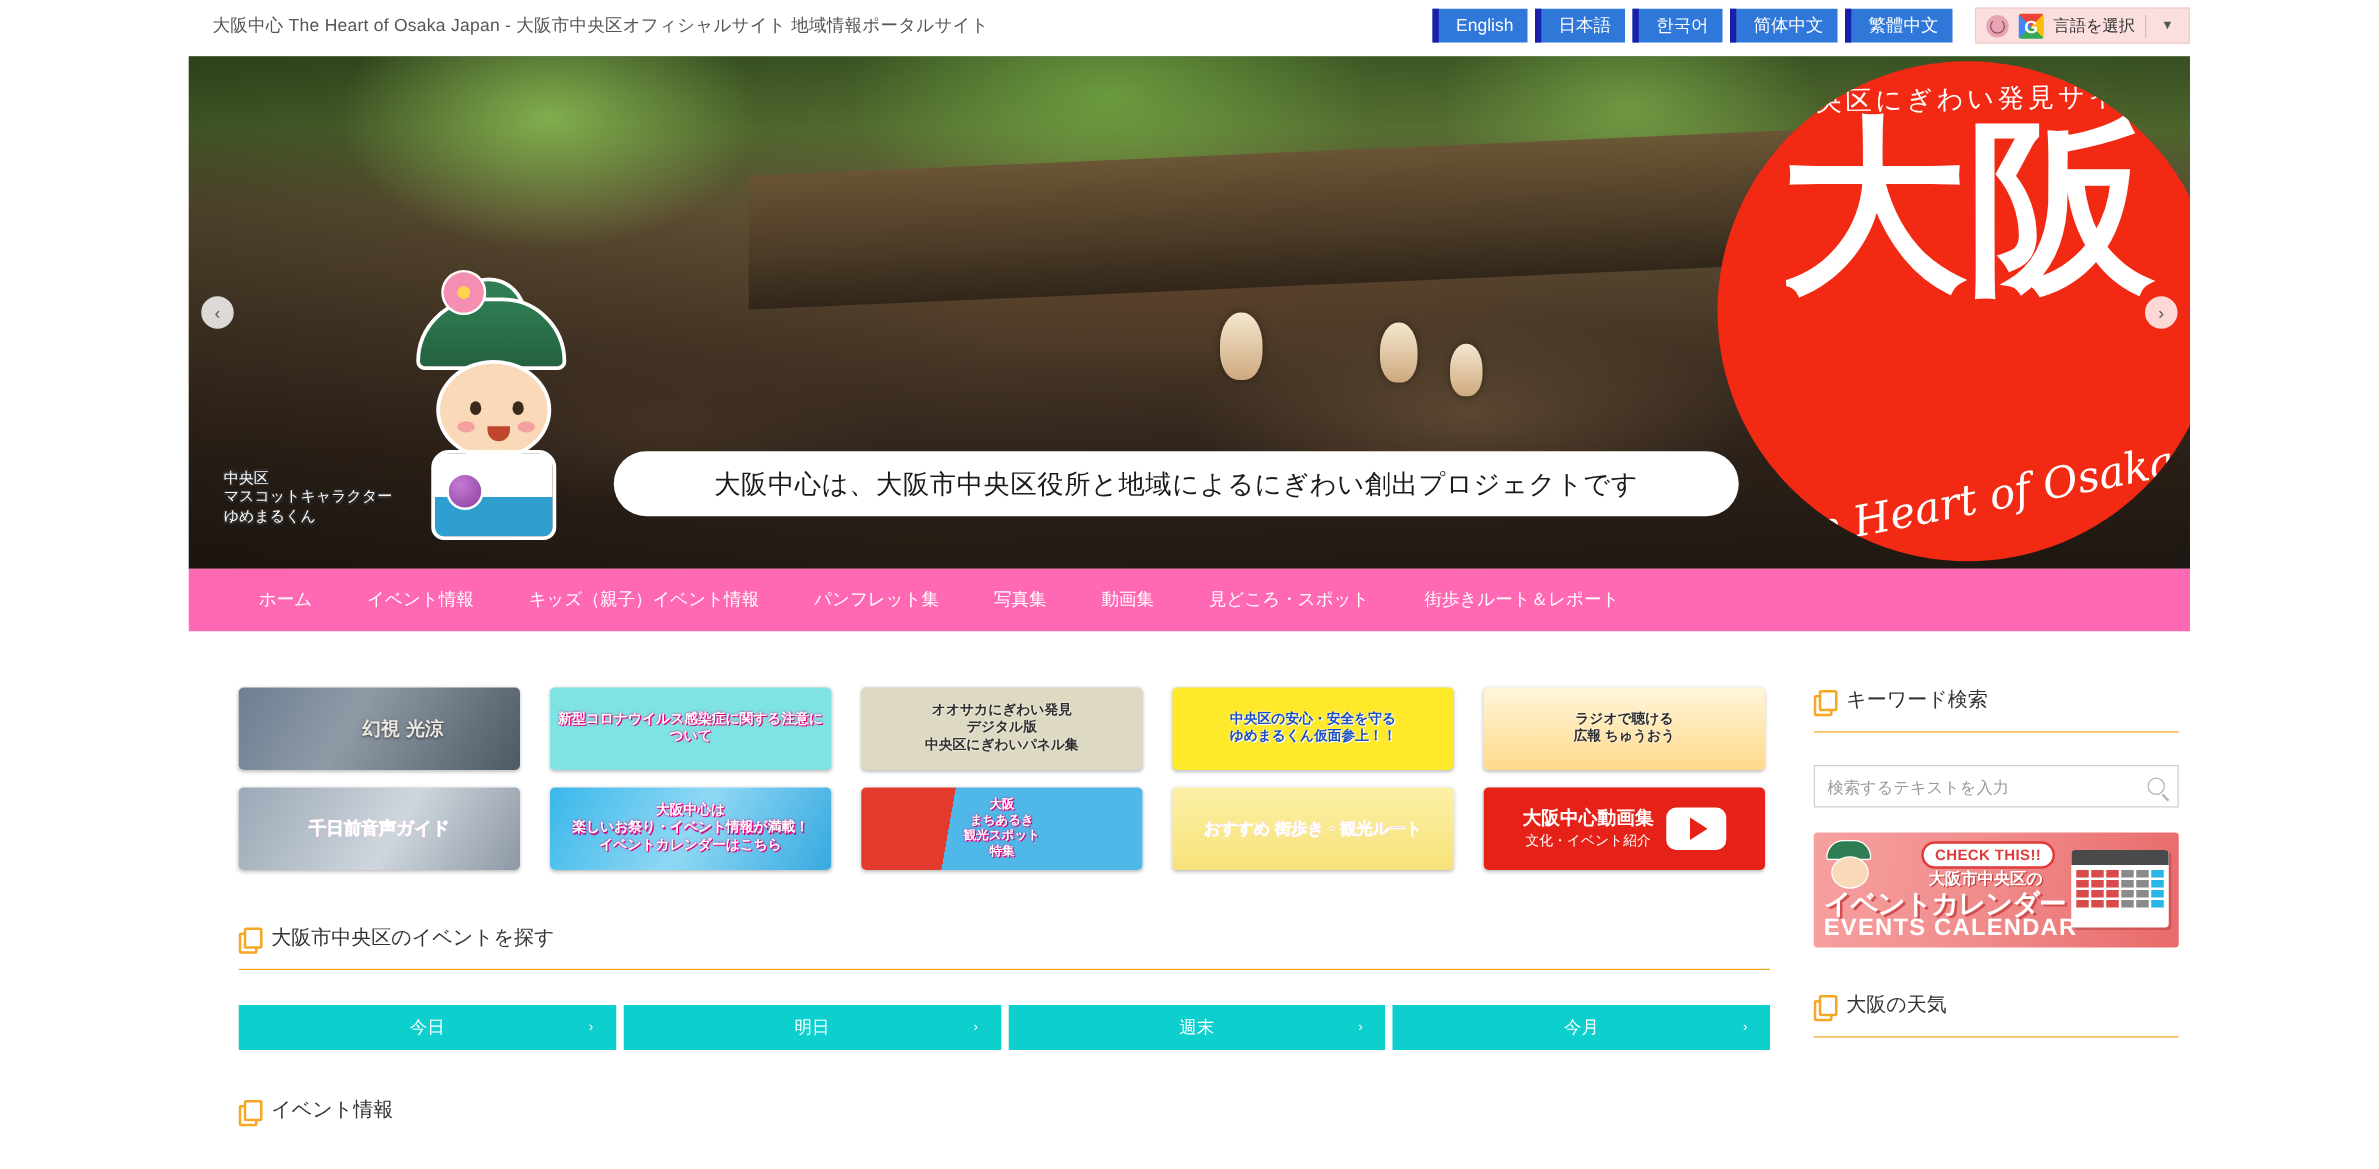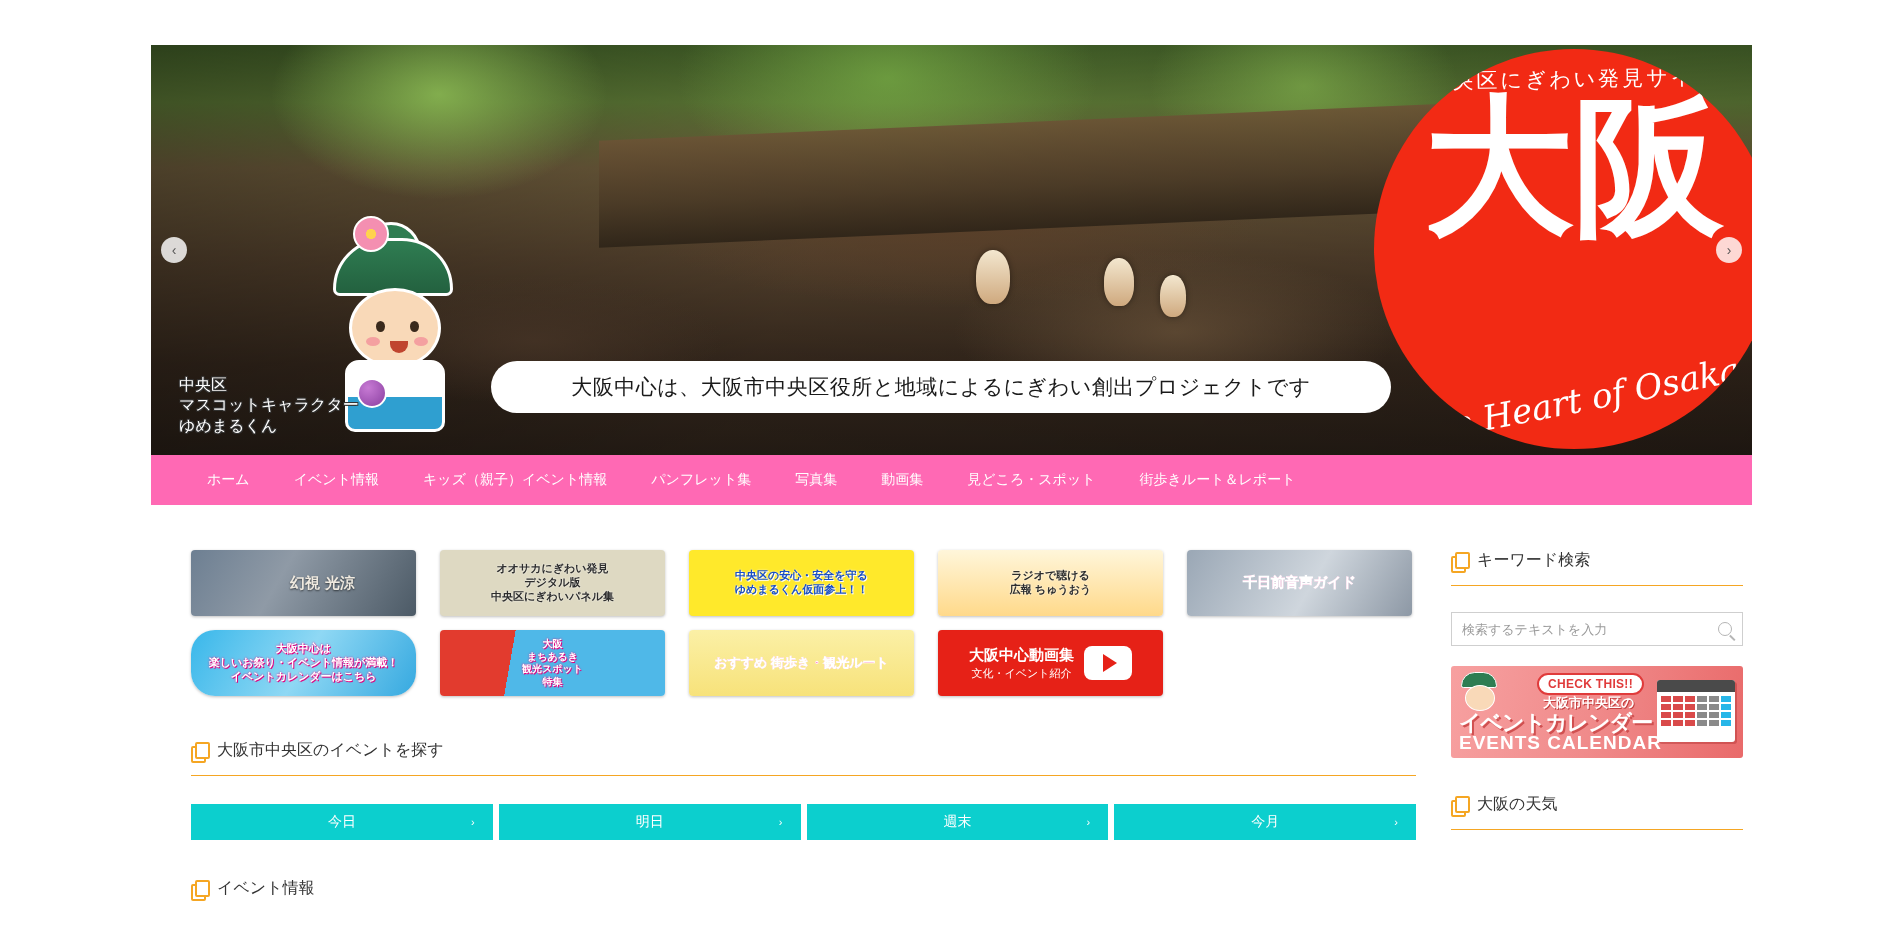--- a/index.html
+++ b/index.html
@@ -98,21 +98,21 @@
     color: #fff; font-size: 26px; line-height: 1.32; font-weight: 500;
     text-shadow: -1.4px -1.4px 0 #2a2a2a, 1.4px -1.4px 0 #2a2a2a,
                  -1.4px 1.4px 0 #2a2a2a, 1.4px 1.4px 0 #2a2a2a,
                  0 0 6px rgba(0,0,0,.7);
     white-space: nowrap;
   }
   .hero-text div + div { margin-top: 2px; }
 
   .mascot-cap {
     position: absolute; left: 28px; top: 330px; z-index: 6;
-    color: #fff; font-size: 16px; line-height: 1.28;
+    color: #fff; font-size: 12px; line-height: 1.28;
     text-shadow: -1px -1px 0 #333, 1px -1px 0 #333, -1px 1px 0 #333, 1px 1px 0 #333;
   }
   
   .mascot { position: absolute; left: 150px; top: 175px; width: 190px; height: 210px; z-index: 5; }
   .m-hat {
     position: absolute; left: 32px; top: 18px; width: 120px; height: 58px;
     background: linear-gradient(180deg,#2f7d52,#23613f);
     border-radius: 60px 60px 8px 8px;
     border: 3px solid #fff;
   }
@@ -205,21 +205,21 @@
   }
   .b-shadow { box-shadow: 0 1px 3px rgba(0,0,0,.25); }
 
   
   .bg-sake  { background: linear-gradient(120deg,#6d7f92 0%, #8f9aa6 40%, #4c5a66 100%); padding-left: 41px; }
   .bg-corona{ background: #7fe3e3; }
   .bg-panel { background: #ded9c2; }
   .bg-yume  { background: #ffe92b; }
   .bg-radio { background: linear-gradient(180deg,#fff6da 0%, #ffd98a 100%); }
   .bg-sennichi { background: linear-gradient(120deg,#9aa7b5,#cfd6dd 55%,#8d98a5); }
-  .bg-cal   { background: linear-gradient(120deg,#39b7ea 0%,#8fd8f4 50%,#36a9e0 100%); border-radius: 24px; }
+  .bg-cal   { background: linear-gradient(120deg,#39b7ea 0%,#8fd8f4 50%,#36a9e0 100%); }
   .bg-spot  { background: linear-gradient(100deg,#e23b2e 0 32%, #4fb8e8 32% 100%); }
   .bg-route { background: linear-gradient(180deg,#fbf0a6,#f7e27a); }
   .bg-yt    { background: #e62117; }
 
   .b-label { position: relative; z-index: 3; }
   .b-label.pink { color: #ff1e8e; -webkit-text-stroke: .6px #fff; }
   .b-label.white-pink { color: #fff; text-shadow: 0 0 2px #e4007f, 1px 1px 0 #e4007f; }
   .b-label.dark { color: #2d2d2d; text-shadow: 0 0 2px #fff; }
   .b-label.blue { color: #1a4fc4; text-shadow: 0 0 2px #fff, 1px 1px 0 #fff; }
   .b-label.sumi { color: #efeae0; font-family: "DejaVu Serif", serif; font-size: 15px; text-shadow: 0 1px 2px rgba(0,0,0,.6); }
@@ -318,20 +318,36 @@
   .cm-hat { position: absolute; left: 6px; top: 0; width: 36px; height: 16px; background: #2f7d52; border-radius: 18px 18px 3px 3px; border: 1.5px solid #fff; }
   .cm-face { position: absolute; left: 10px; top: 13px; width: 30px; height: 26px; background: #f9d9b8; border-radius: 50%; border: 1.5px solid #fff; }
 
   .sb-sec { margin-top: 36px; }
 </style>
 </head>
 <body>
 
 <div class="page">
 
+  <div class="header">
+    <div class="site-title">大阪中心 The Heart of Osaka Japan - 大阪市中央区オフィシャルサイト 地域情報ポータルサイト</div>
+    <div class="lang-row">
+      <div class="lang-btn">English</div>
+      <div class="lang-btn">日本語</div>
+      <div class="lang-btn">한국어</div>
+      <div class="lang-btn">简体中文</div>
+      <div class="lang-btn">繁體中文</div>
+      <div class="gtrans">
+        <span class="gt-globe"></span>
+        <span class="gt-g"></span>
+        <span class="gt-label">言語を選択</span>
+        <span class="gt-caret">▼</span>
+      </div>
+    </div>
+  </div>
 
   <div class="hero">
     <div class="hero-photo"></div>
     <div class="hero-roof"></div>
     <div class="lantern l1"></div>
     <div class="lantern l2"></div>
     <div class="lantern l3"></div>
 
 
     <div class="mascot">
@@ -379,20 +395,23 @@
     <a>街歩きルート＆レポート</a>
   </div>
 
   <div class="main">
 
     <div class="content">
 
       <div class="bannergrid">
         <div class="banner b-shadow bg-sake">
           <span class="b-label sumi">幻視  光涼</span>
+        </div>
+        <div class="banner b-shadow bg-corona">
+          <span class="b-label white-pink">新型コロナウイルス感染症に関する注意について</span>
         </div>
         <div class="banner b-shadow bg-panel">
           <span class="b-label dark" style="white-space:pre-line">オオサカにぎわい発見
 デジタル版
 中央区にぎわいパネル集</span>
         </div>
         <div class="banner b-shadow bg-yume">
           <span class="b-label blue" style="white-space:pre-line">中央区の安心・安全を守る
 ゆめまるくん仮面参上！！</span>
         </div>

